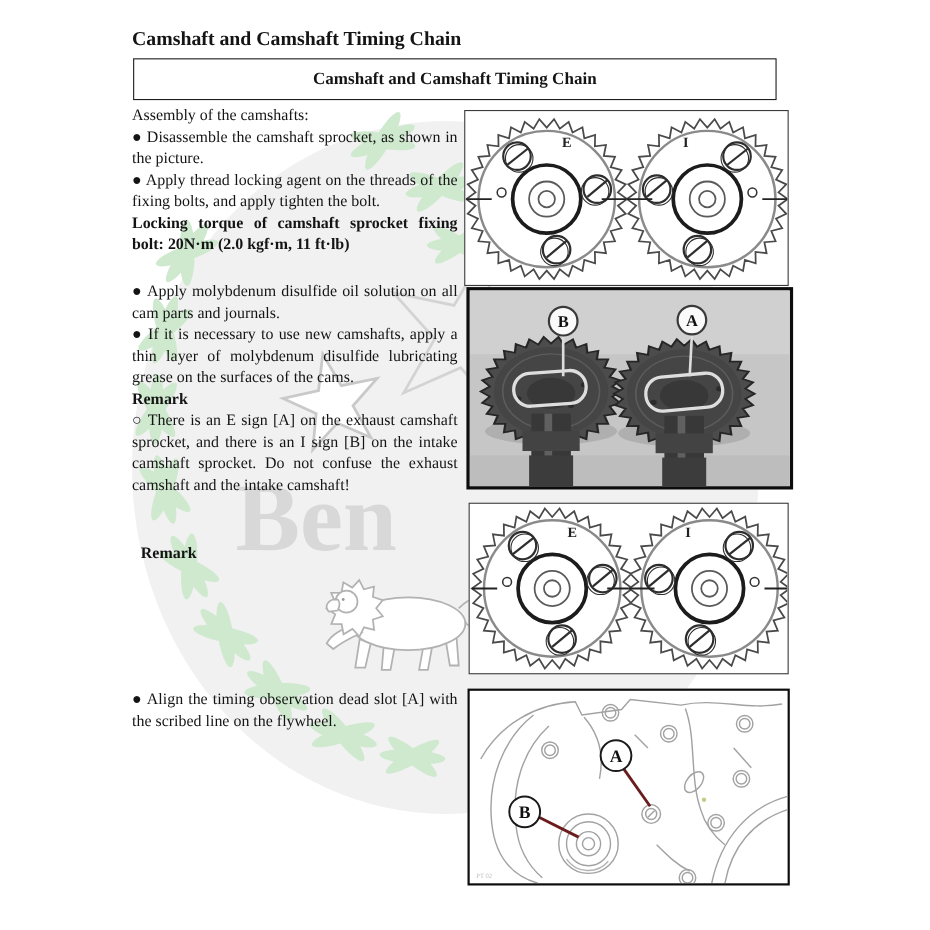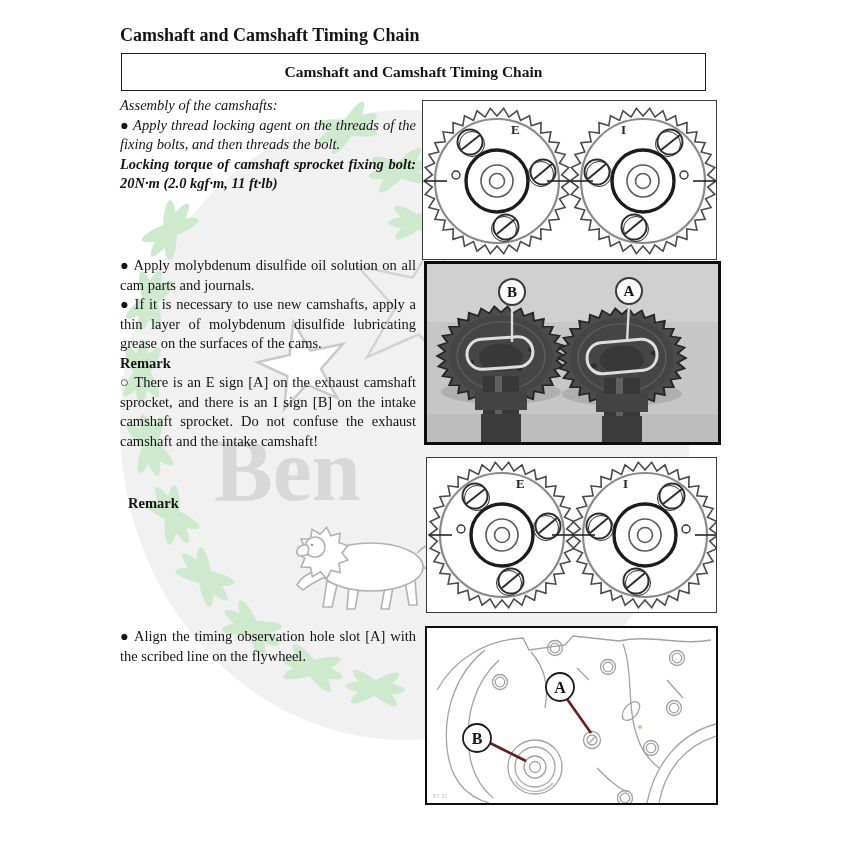--- a/index.html
+++ b/index.html
@@ -13,21 +13,21 @@
   .wm{position:absolute;left:0;top:0;z-index:0;pointer-events:none;}
   .content{position:absolute;inset:0;z-index:1;border-radius:32px;}
   .heading{position:absolute;left:120px;top:25px;font-size:18px;font-weight:bold;}
   .titlebox{position:absolute;left:121px;top:53px;width:583px;height:36px;
     border:1.5px solid #1c1c1c;display:flex;align-items:center;justify-content:center;background:transparent;}
   .titlebox span{font-size:15.5px;font-weight:bold;}
   .col{position:absolute;left:120px;width:296px;font-size:14.5px;line-height:19.5px;text-align:justify;}
   .col p{text-align:justify;}
   .bold{font-weight:bold;}
   .italic{}
-  .blk-a{top:96px;font-style:italic;} .blk-b{top:256px;} .blk-c{top:494px;} .blk-d{top:627px;}
+  .blk-a{top:96px;} .blk-b{top:256px;} .blk-c{top:494px;} .blk-d{top:627px;}
   .indent{padding-left:8px;}
   .fig{position:absolute;background:#ffffff;overflow:hidden;line-height:0;}
   .fig svg{display:block;}
   #fig1{left:422px;top:100px;width:293px;height:158px;border:1px solid #3a3a3a;}
   #fig2{left:424px;top:261px;width:291px;height:178px;border:3px solid #0d0d0d;}
   #fig3{left:426px;top:457px;width:289px;height:154px;border:1px solid #3a3a3a;}
   #fig4{left:425px;top:626px;width:289px;height:175px;border:2px solid #0d0d0d;}
   .defs-holder{position:absolute;width:0;height:0;overflow:hidden;}
   text{font-family:"Liberation Serif",serif;}
 </style>
@@ -170,37 +170,38 @@
   <div class="content">
 
     <div class="heading">Camshaft and Camshaft Timing Chain</div>
 
     <div class="titlebox">
       <span>Camshaft and Camshaft Timing Chain</span>
     </div>
 
     <div class="col blk-a">
       <p>Assembly of the camshafts:</p>
-      <p>● Apply thread locking agent on the threads of the fixing bolts, and then threads the bolt.</p>
+      <p>● Disassemble the camshaft sprocket, as shown in the picture.</p>
+      <p>● Apply thread locking agent on the threads of the fixing bolts, and apply tighten the bolt.</p>
       <p class="bold">Locking torque of camshaft sprocket fixing bolt: 20N·m (2.0 kgf·m, 11 ft·lb)</p>
     </div>
 
     <div class="col blk-b">
       <p>● Apply molybdenum disulfide oil solution on all cam parts and journals.</p>
       <p>● If it is necessary to use new camshafts, apply a thin layer of molybdenum disulfide lubricating grease on the surfaces of the cams.</p>
       <p class="bold">Remark</p>
       <p class="italic">○ There is an E sign [A] on the exhaust camshaft sprocket, and there is an I sign [B] on the intake camshaft sprocket. Do not confuse the exhaust camshaft and the intake camshaft!</p>
     </div>
 
     <div class="col blk-c">
       <p class="bold indent">Remark</p>
     </div>
 
     <div class="col blk-d">
-      <p>● Align the timing observation hole slot [A] with the scribed line on the flywheel.</p>
+      <p>● Align the timing observation dead slot [A] with the scribed line on the flywheel.</p>
     </div>
 
     <div class="fig" id="fig1">
       <svg width="293" height="158" viewBox="0 0 293 158">
         <use href="#sprk-l" x="74" y="80"></use>
         <use href="#sprk-r" x="220" y="80"></use>
       </svg>
     </div>
 
     <div class="fig" id="fig2">

